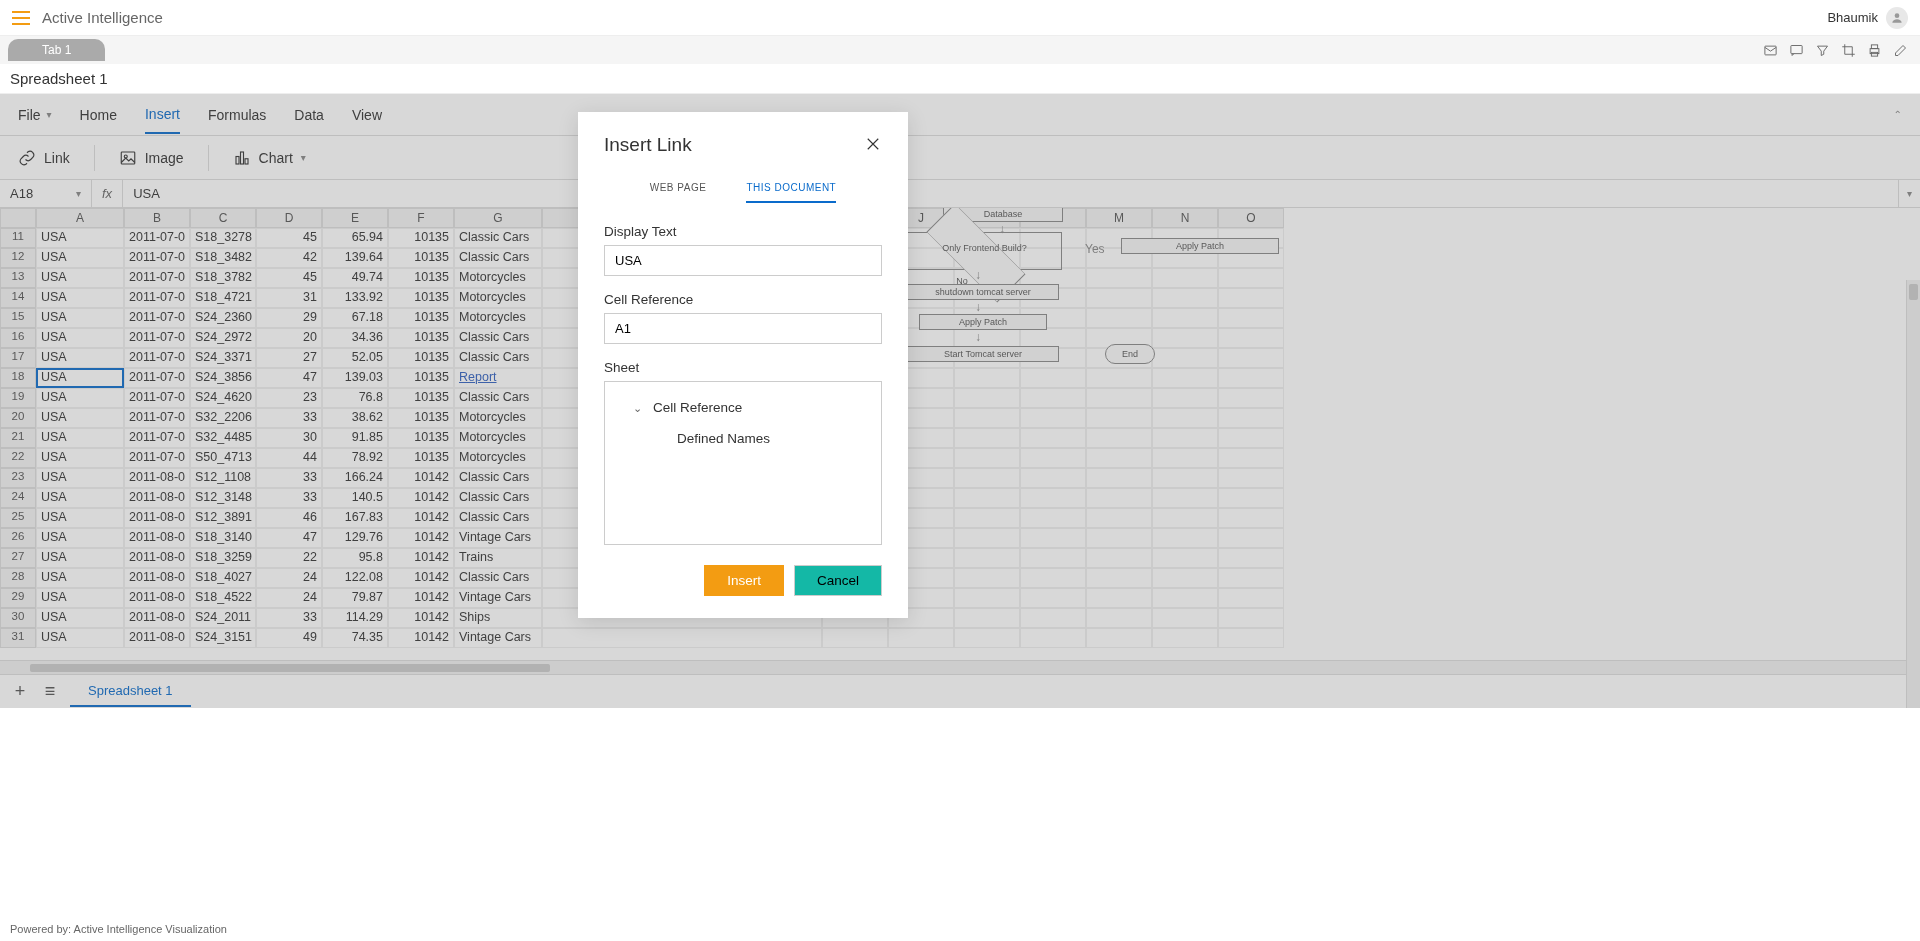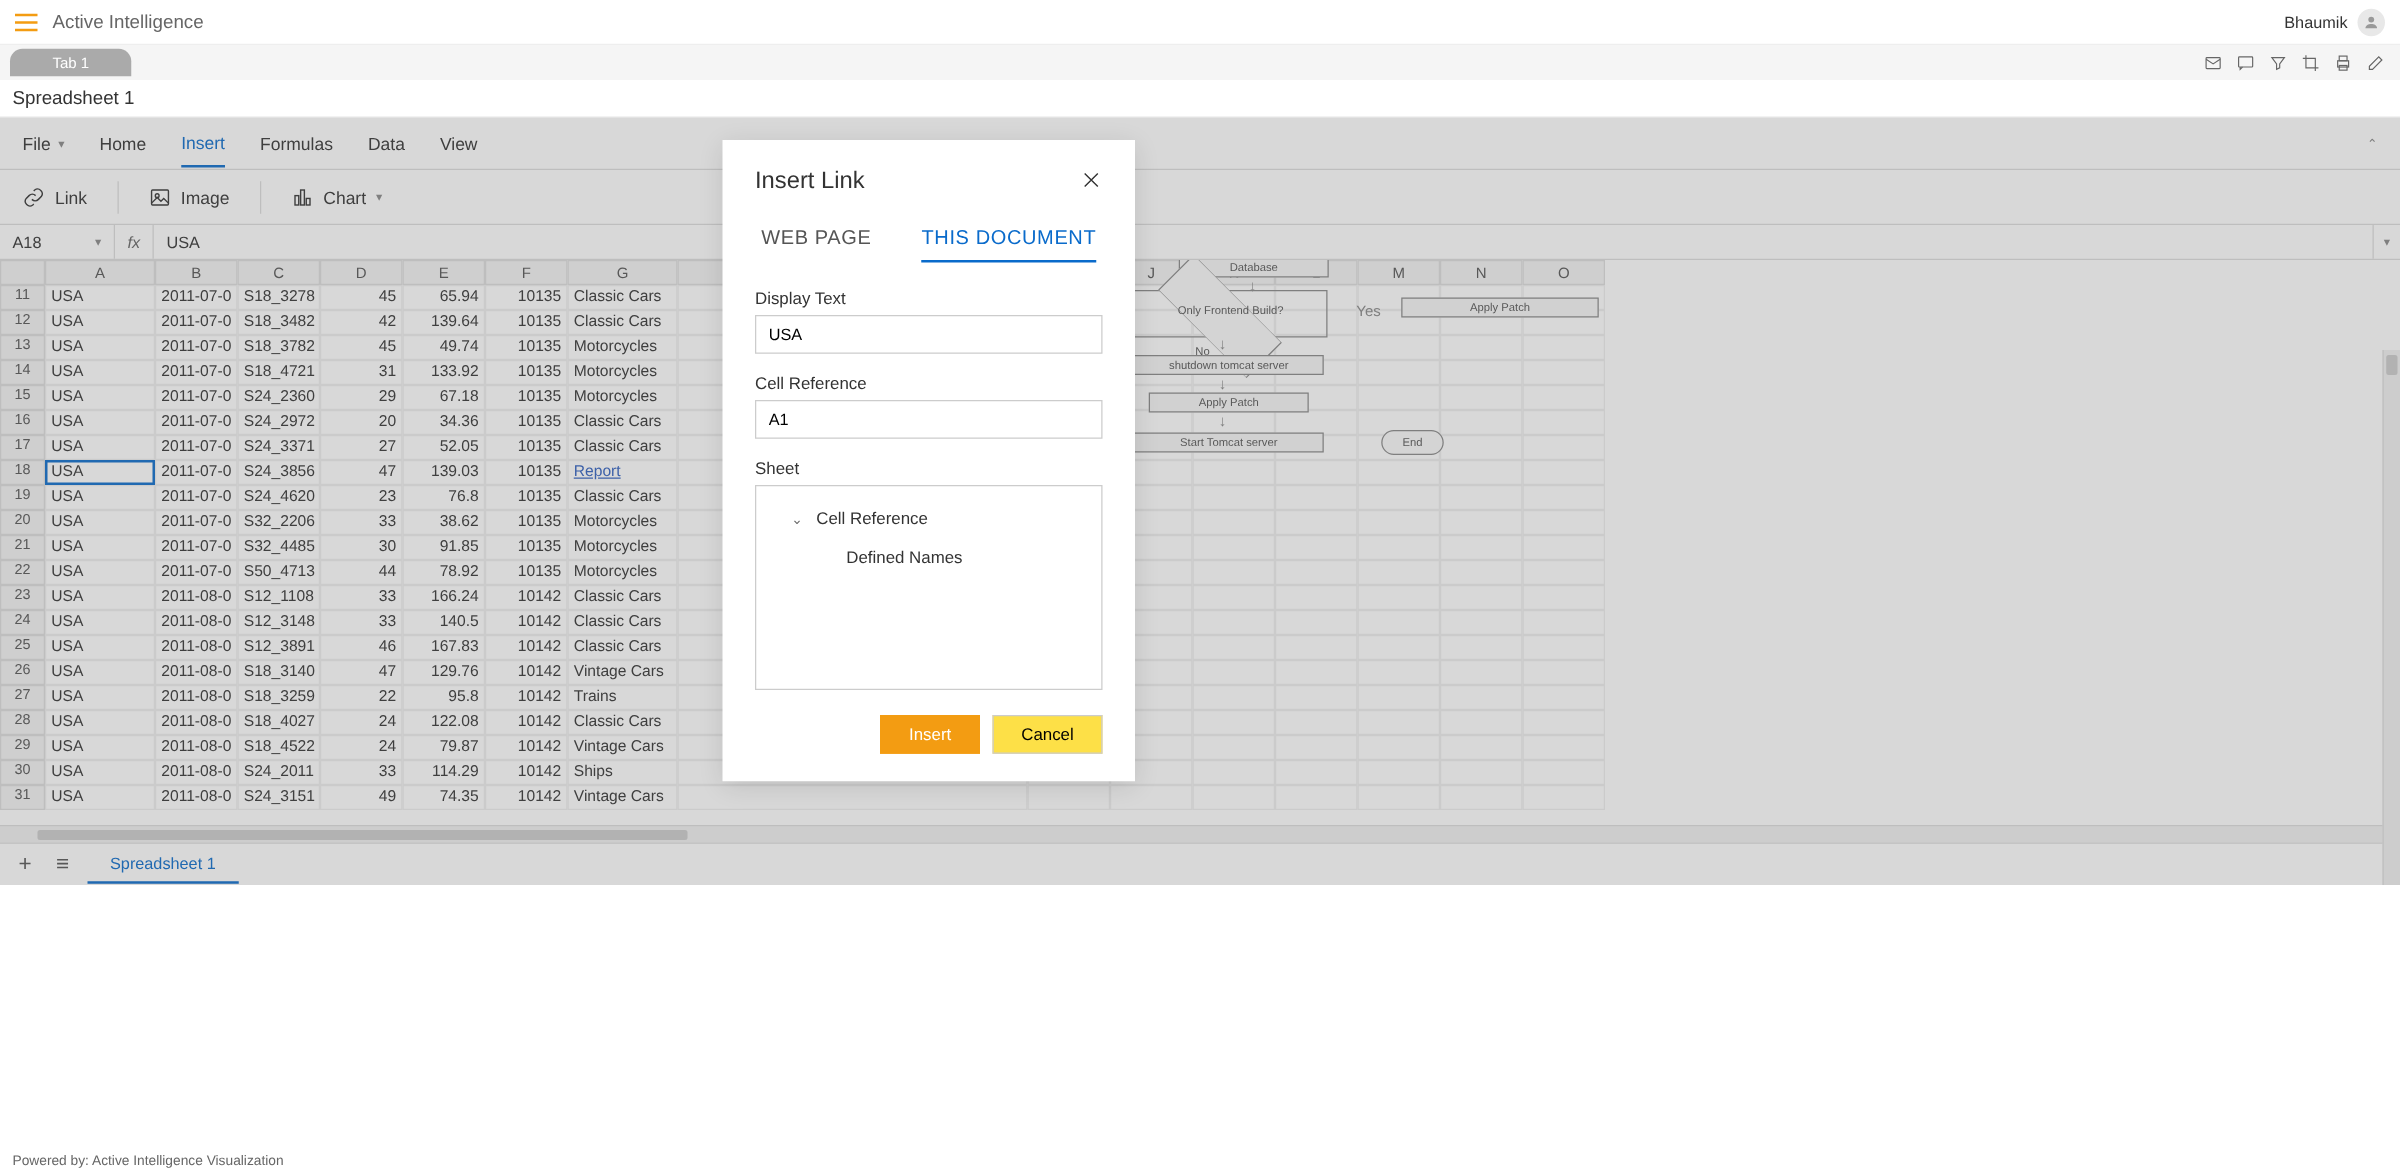--- a/index.html
+++ b/index.html
@@ -58,33 +58,33 @@
   .sheet-tab { padding: 7px 18px; font-size: 13px; cursor: pointer; }
   .sheet-tab.active { border-bottom: 2px solid #0a6bcb; color: #0a6bcb; }
   .footer { position: fixed; bottom: 0; left: 0; right: 0; padding: 6px 10px; font-size: 11px; color: #666; background: #fff; }
   
   .modal { position: absolute; top: 112px; left: 578px; width: 330px; background: #fff; z-index: 10; box-shadow: 0 4px 20px rgba(0,0,0,0.12); padding: 22px 26px; }
   .modal-head { display: flex; align-items: flex-end; justify-content: space-between; margin-bottom: 18px; }
   .modal-title { font-size: 19px; font-weight: 400; color: #333; }
   .close-x { cursor: pointer; }
   .close-x svg { width: 18px; height: 18px; stroke: #333; stroke-width: 1.5; fill: none; }
   .mtabs { display: flex; justify-content: center; gap: 40px; margin-bottom: 20px; border-bottom: 1px solid transparent; }
-  .mtab { font-size: 16px; letter-spacing: 0.5px; padding: 8px 0; cursor: pointer; color: #555; }
+  .mtab { font-size: 10px; letter-spacing: 0.5px; padding: 8px 0; cursor: pointer; color: #555; }
   .mtab.active { color: #0a6bcb; border-bottom: 2px solid #0a6bcb; font-weight: 500; }
   .mlabel { font-size: 13.5px; color: #333; margin-bottom: 6px; display: block; }
   .minput { width: 100%; border: 1px solid #ccc; padding: 7px 10px; font-size: 13px; margin-bottom: 16px; }
   .tree { border: 1px solid #ccc; height: 164px; padding: 10px 0; font-size: 13.5px; margin-bottom: 20px; overflow:hidden; }
   .tree-row { padding: 8px 14px 8px 48px; cursor: pointer; position: relative; }
   .tree-row.parent { padding-left: 48px; }
   .tree-row .tchev { position: absolute; left: 28px; top: 10px; font-size: 11px; color: #666; }
   .tree-row.sel { background: #cfe6fa; }
   .tree-row.child { padding-left: 110px; }
   .tree-row.named { padding-left: 72px; }
   .mbuttons { display: flex; justify-content: flex-end; gap: 10px; }
-  .btn { padding: 7px 22px; font-size: 13.5px; cursor: pointer; border: 1px solid #ccc; background: #fde047; }
+  .btn { padding: 7px 22px; font-size: 13.5px; cursor: pointer; border: 1px solid #ccc; background: #14b8a6; }
   .btn.primary { background: #f39c12; border-color: #f39c12; color: #fff; }
   .vscroll { position:absolute; right:0; top:186px; width:14px; height:468px; background:#f0f0f0; border-left:1px solid #ddd; }
   .vscroll-thumb { position:absolute; top:4px; left:2px; width:9px; height:16px; background:#ccc; border-radius:2px; }
 </style>
 </head>
 <body>
 
 <div class="app-header">
   <div class="hamburger">
       <span></span>

